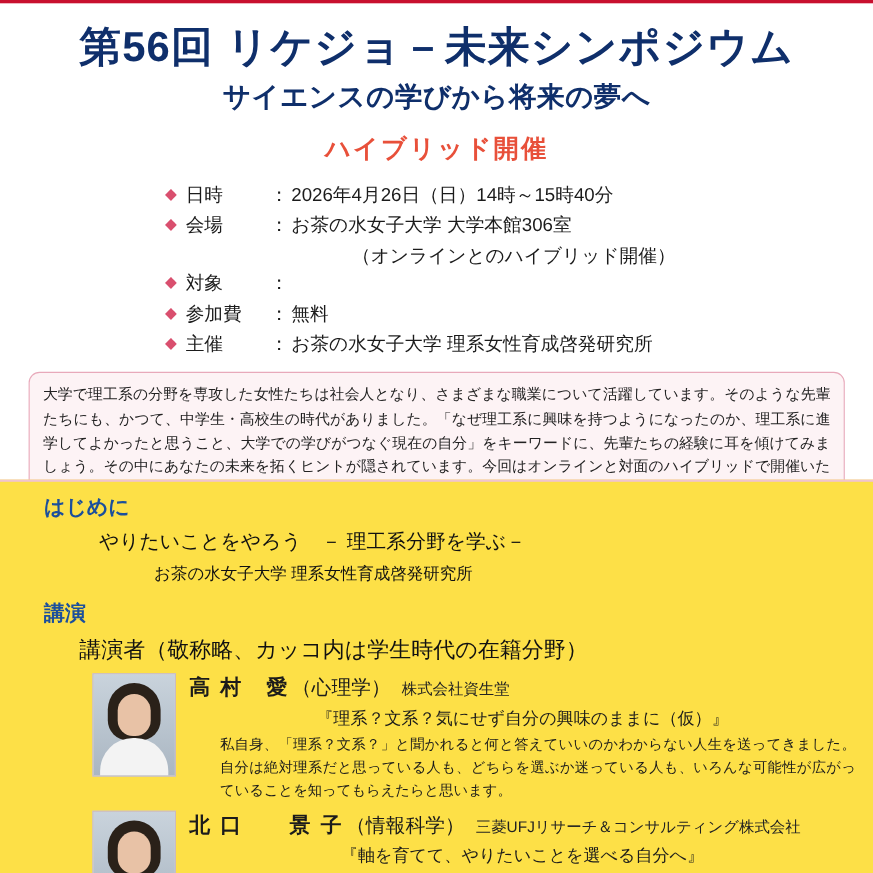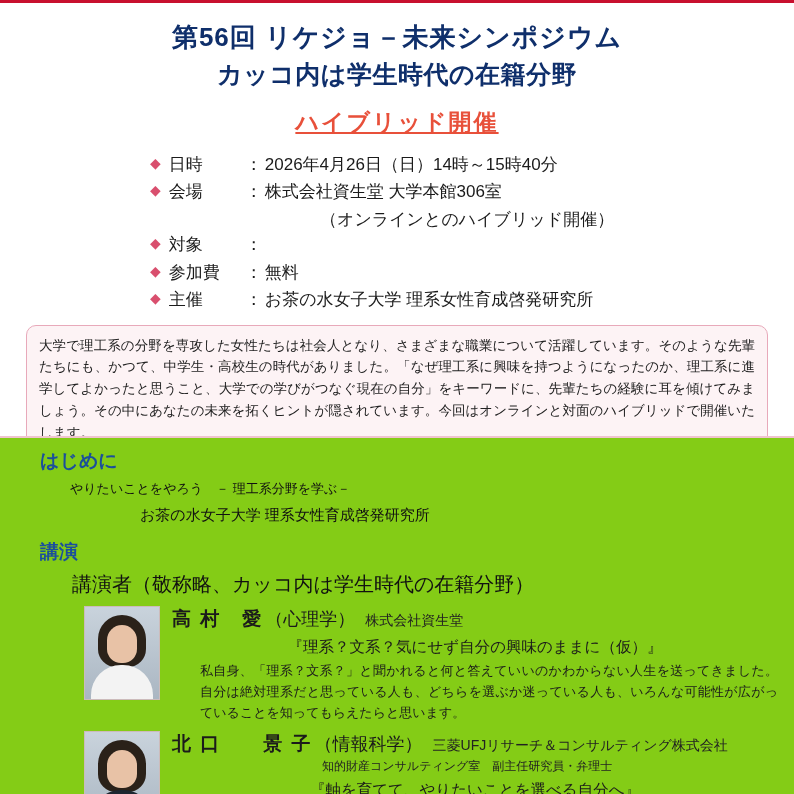--- a/index.html
+++ b/index.html
@@ -10,30 +10,30 @@
     color:#1b1b1b;
   }
   .page{position:relative;width:794px;height:794px;}
 
   
   .hdr{
     padding-top:14px;
     text-align:center;
   }
   .title1{
-    font-size:26px;font-weight:bold;color:#0f2f6b;
+    font-size:38px;font-weight:bold;color:#0f2f6b;
     letter-spacing:1px;line-height:1.1;margin-top:6px;
   }
   .title2{
     font-size:25px;font-weight:bold;color:#0f2f6b;
     margin-top:6px;letter-spacing:0.5px;
   }
   .hybrid{
     font-size:23px;font-weight:bold;color:#e8503a;
-    margin-top:16px;letter-spacing:2px;text-decoration:underline;
+    margin-top:16px;letter-spacing:2px;
   }
   .rule-top{height:3px;background:#c8102e;width:100%;}
 
   
   .info{
     margin:14px 0 0 150px;
   }
   .irow{
     display:flex;align-items:flex-start;
     font-size:17px;line-height:1.5;margin-bottom:2px;
@@ -52,30 +52,30 @@
     background:#fdf3f5;
     padding:9px 12px 10px 12px;
     font-size:13.5px;line-height:1.62;
     color:#222;
     text-align:justify;
   }
 
   
   .lower{
     position:absolute;left:0;right:0;bottom:0;top:436px;
-    background:#84cc16;
+    background:#fde047;
     border-top:2px solid #f0c4ce;
   }
   .sec-head{
     color:#1b4f9c;font-size:19px;font-weight:bold;
     margin:10px 0 0 40px;
   }
   .sec-head.second{margin-top:14px;}
   .lead1{
-    font-size:13px;margin:6px 0 0 70px;color:#111;
+    font-size:18px;margin:6px 0 0 90px;color:#111;
   }
   .lead2{
     font-size:15px;margin:8px 0 0 140px;color:#111;
   }
   .lead3{
     font-size:20px;margin:6px 0 0 72px;color:#111;
   }
 
   
   .spk{
@@ -123,38 +123,38 @@
 </style>
 </head>
 <body>
 
 <div class="page">
 
   <div class="rule-top"></div>
 
   <div class="hdr">
     <div class="title1">第56回  リケジョ－未来シンポジウム</div>
-    <div class="title2">カッコ内は学生時代の在籍分野</div>
+    <div class="title2">サイエンスの学びから将来の夢へ</div>
     <div class="hybrid">ハイブリッド開催</div>
   </div>
 
   <div class="info">
 
     <div class="irow">
       <span class="dia">◆</span>
       <span class="ilabel">日時</span>
       <span class="icolon">：</span>
       <span class="ival">2026年4月26日（日）14時～15時40分</span>
     </div>
 
     <div class="irow">
       <span class="dia">◆</span>
       <span class="ilabel">会場</span>
       <span class="icolon">：</span>
-      <span class="ival">株式会社資生堂 大学本館306室</span>
+      <span class="ival">お茶の水女子大学 大学本館306室</span>
     </div>
     <div class="sub-val">（オンラインとのハイブリッド開催）</div>
 
     <div class="irow">
       <span class="dia">◆</span>
       <span class="ilabel">対象</span>
       <span class="icolon">：</span>
     </div>
 
     <div class="irow">
@@ -208,20 +208,19 @@
           <div class="hair"></div>
           <div class="face"></div>
           <div class="body2"></div>
       </div>
       <div class="spk-body">
         <div class="spk-name">
           <span class="nm">北 口　　景 子</span>
           <span class="fld">（情報科学）</span>
           <span class="org">三菱UFJリサーチ＆コンサルティング株式会社</span>
         </div>
-        <div class="spk-org2">知的財産コンサルティング室　副主任研究員・弁理士</div>
         <div class="spk-talk">『軸を育てて、やりたいことを選べる自分へ』</div>
 
       </div>
     </div>
 
   </div>
 </div>
 
 </body></html>

